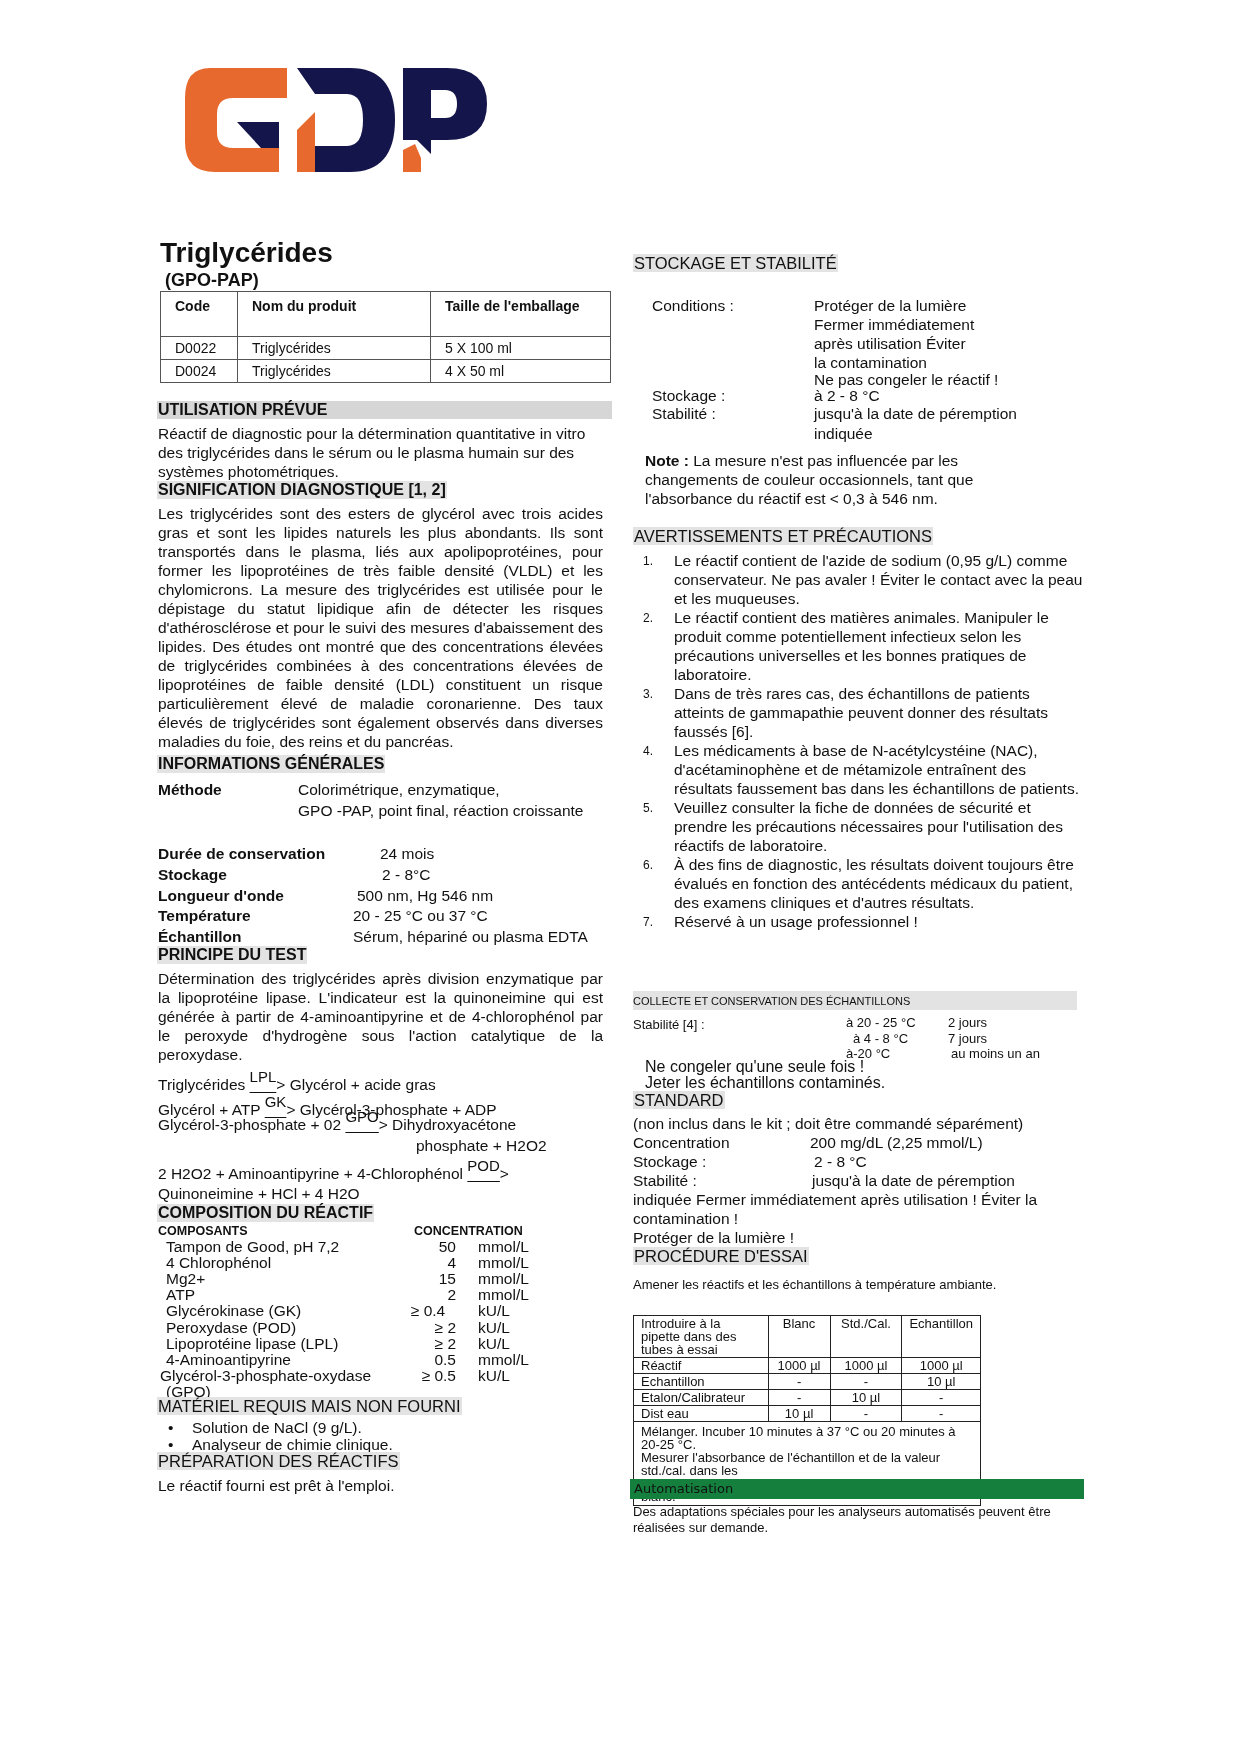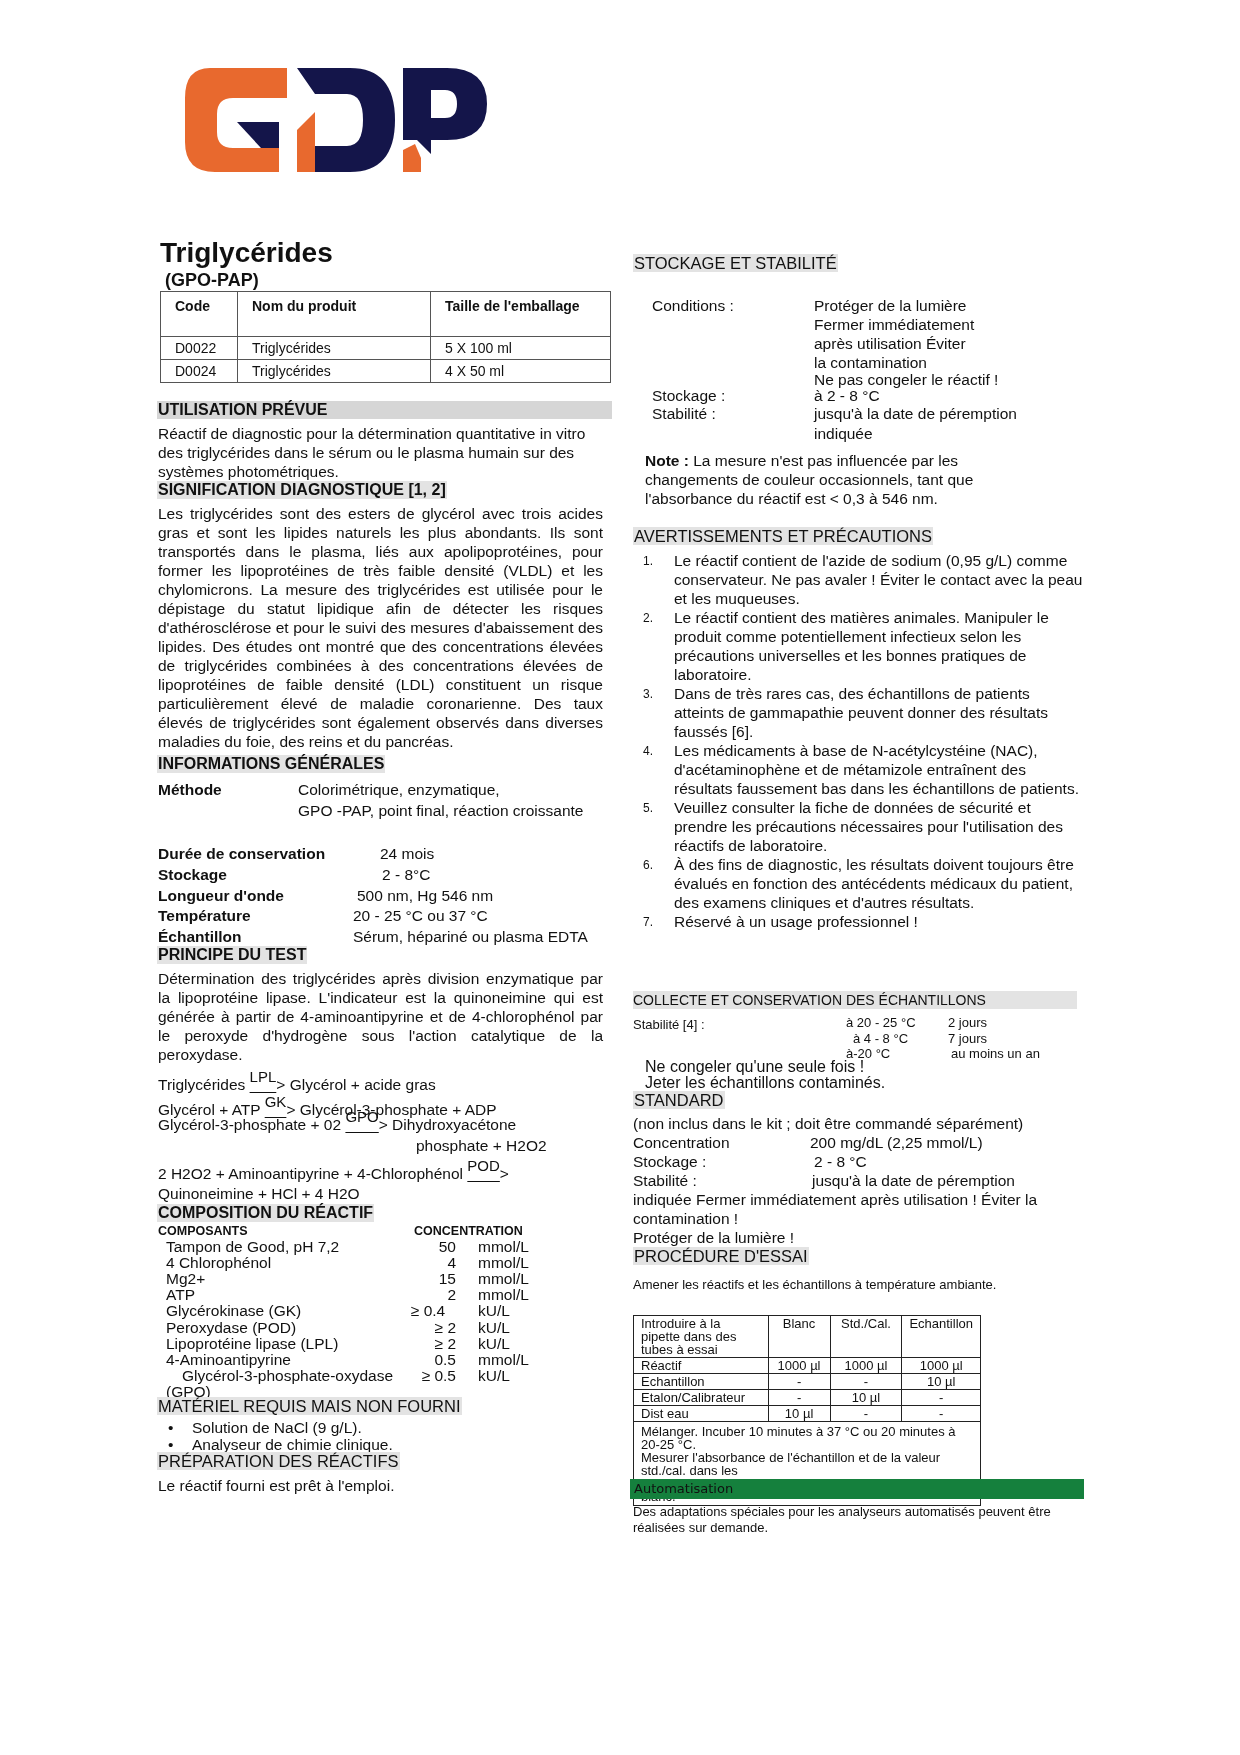--- a/index.html
+++ b/index.html
@@ -129,21 +129,21 @@
     <div class="comp" style="left: 478px; top: 1303px;">kU/L</div>
     <div class="comp" style="left: 166px; top: 1320px;">Peroxydase (POD)</div>
     <div class="comp" style="left: 400px; width: 56px; text-align: right; top: 1320px;">≥ 2</div>
     <div class="comp" style="left: 478px; top: 1320px;">kU/L</div>
     <div class="comp" style="left: 166px; top: 1336px;">Lipoprotéine lipase (LPL)</div>
     <div class="comp" style="left: 400px; width: 56px; text-align: right; top: 1336px;">≥ 2</div>
     <div class="comp" style="left: 478px; top: 1336px;">kU/L</div>
     <div class="comp" style="left: 166px; top: 1352px;">4-Aminoantipyrine</div>
     <div class="comp" style="left: 400px; width: 56px; text-align: right; top: 1352px;">0.5</div>
     <div class="comp" style="left: 478px; top: 1352px;">mmol/L</div>
-    <div class="comp" style="left: 182px; top: 1368px;">Glycérol-3-phosphate-oxydase</div>
+    <div class="comp" style="left: 160px; top: 1368px;">Glycérol-3-phosphate-oxydase</div>
     <div class="comp" style="left: 166px; top: 1384px;">(GPO)</div>
     <div class="comp" style="left: 400px; width: 56px; text-align: right; top: 1368px;">≥ 0.5</div>
     <div class="comp" style="left: 478px; top: 1368px;">kU/L</div>
   </div>
 
 <div class="abs" style="left:157px; top:1397px;"><span class="hdr reg">MATÉRIEL REQUIS MAIS NON FOURNI</span></div>
 <div class="row" style="left:168px; top:1418px;"><span style="display:inline-block; width:24px;">•</span><span>Solution de NaCl (9 g/L).</span></div>
 <div class="row" style="left:168px; top:1435px;"><span style="display:inline-block; width:24px;">•</span><span>Analyseur de chimie clinique.</span></div>
 <div class="abs" style="left:157px; top:1452px;"><span class="hdr reg">PRÉPARATION DES RÉACTIFS</span></div>
 <div class="row" style="left:158px; top:1476px;">Le réactif fourni est prêt à l'emploi.</div>
@@ -166,21 +166,21 @@
 <ol class="warn abs" style="left:633px; top:551px; width:450px;" id="warn-list">
     <li><span class="num">1.</span><span>Le réactif contient de l'azide de sodium (0,95 g/L) comme conservateur. Ne pas avaler ! Éviter le contact avec la peau et les muqueuses.</span></li>
     <li><span class="num">2.</span><span>Le réactif contient des matières animales. Manipuler le produit comme potentiellement infectieux selon les précautions universelles et les bonnes pratiques de laboratoire.</span></li>
     <li><span class="num">3.</span><span>Dans de très rares cas, des échantillons de patients atteints de gammapathie peuvent donner des résultats faussés [6].</span></li>
     <li><span class="num">4.</span><span>Les médicaments à base de N-acétylcystéine (NAC), d'acétaminophène et de métamizole entraînent des résultats faussement bas dans les échantillons de patients.</span></li>
     <li><span class="num">5.</span><span>Veuillez consulter la fiche de données de sécurité et prendre les précautions nécessaires pour l'utilisation des réactifs de laboratoire.</span></li>
     <li><span class="num">6.</span><span>À des fins de diagnostic, les résultats doivent toujours être évalués en fonction des antécédents médicaux du patient, des examens cliniques et d'autres résultats.</span></li>
     <li><span class="num">7.</span><span>Réservé à un usage professionnel !</span></li>
   </ol>
 
-<div class="abs" style="left:633px; top:991px; width:444px; background:#e3e3e3;"><span style="font-size:14px; line-height:18px;">COLLECTE ET CONSERVATION DES ÉCHANTILLONS</span></div>
+<div class="abs" style="left:633px; top:991px; width:444px; background:#e3e3e3;"><span style="font-size:11px; line-height:18px;">COLLECTE ET CONSERVATION DES ÉCHANTILLONS</span></div>
 <div class="row" style="left:633px; top:1015px; font-size:13px;">Stabilité [4] :</div>
 <div class="row" style="left:846px; top:1015px; font-size:13px; line-height:16px;">à 20 - 25 °C</div>
 <div class="row" style="left:948px; top:1015px; font-size:13px; line-height:16px;">2 jours</div>
 <div class="row" style="left:853px; top:1031px; font-size:13px; line-height:16px;">à 4 - 8 °C</div>
 <div class="row" style="left:948px; top:1031px; font-size:13px; line-height:16px;">7 jours</div>
 <div class="row" style="left:846px; top:1046px; font-size:13px; line-height:16px;">à-20 °C</div>
 <div class="row" style="left:951px; top:1046px; font-size:13px; line-height:16px;text-align:right;">au moins un an</div>
 <div class="row" style="left:645px; top:1059px; font-size:16px; line-height:16px;">Ne congeler qu'une seule fois !</div>
 <div class="row" style="left:645px; top:1075px; font-size:16px; line-height:16px;">Jeter les échantillons contaminés.</div>
 

